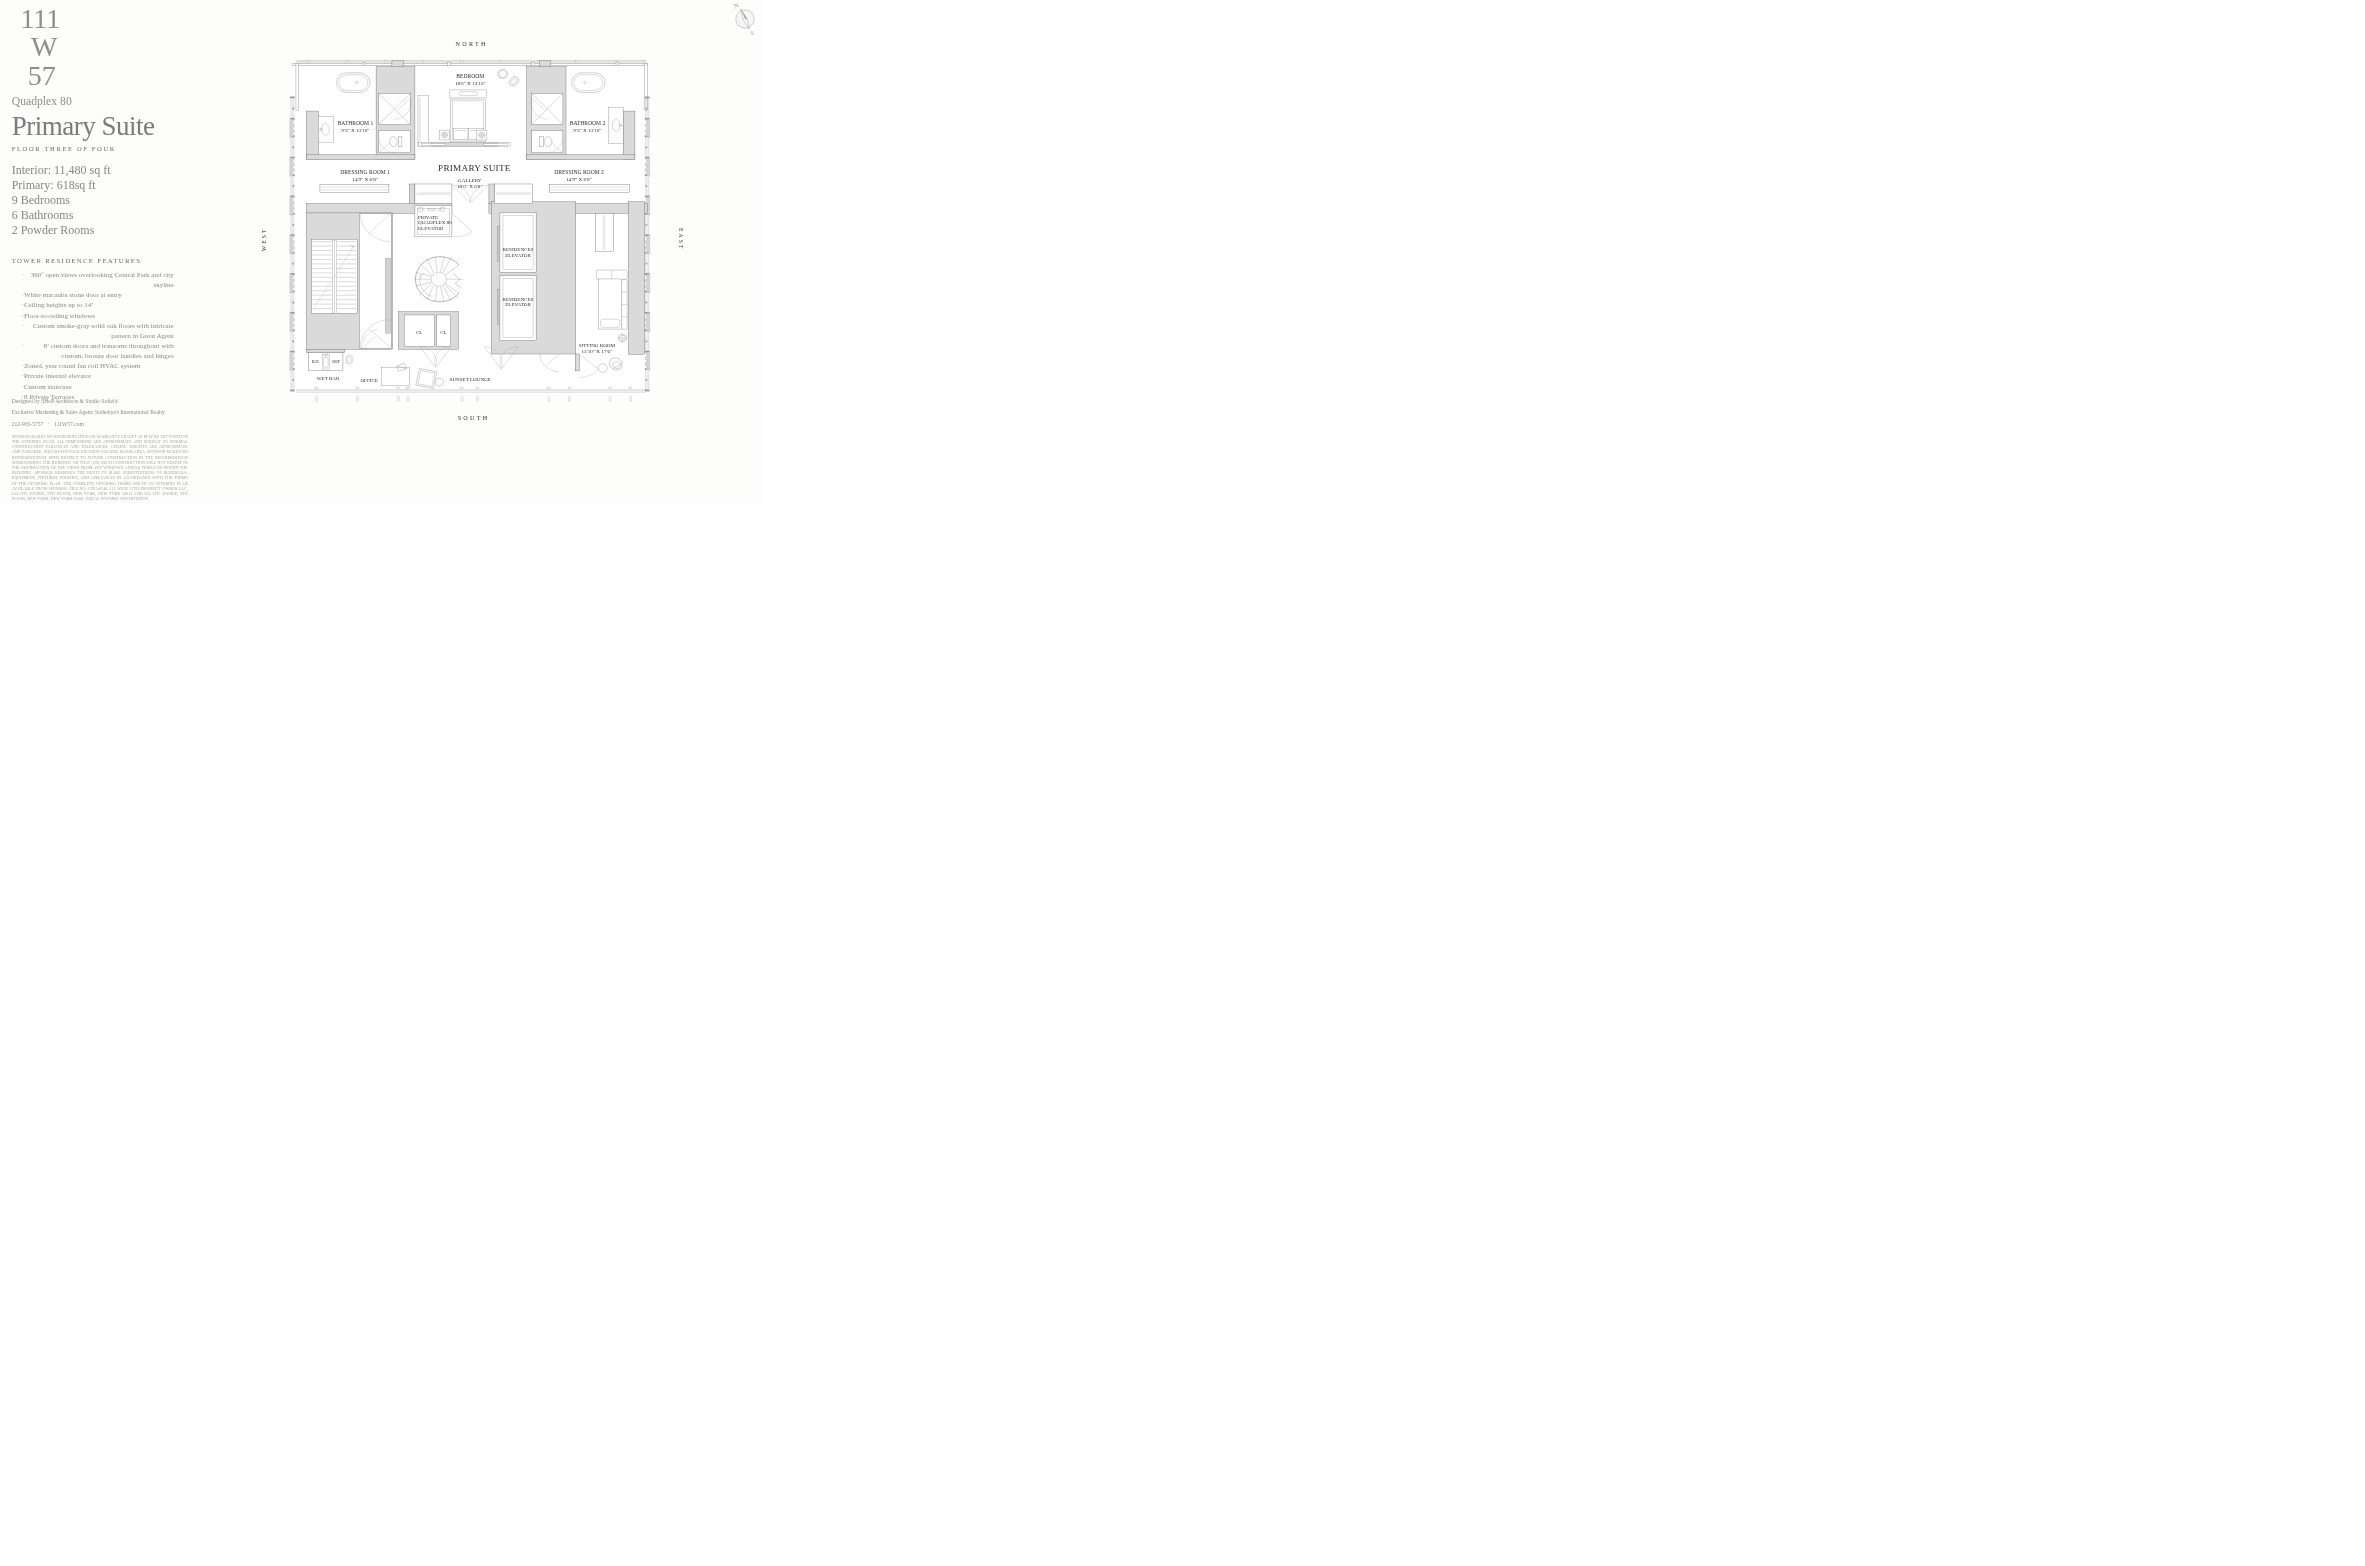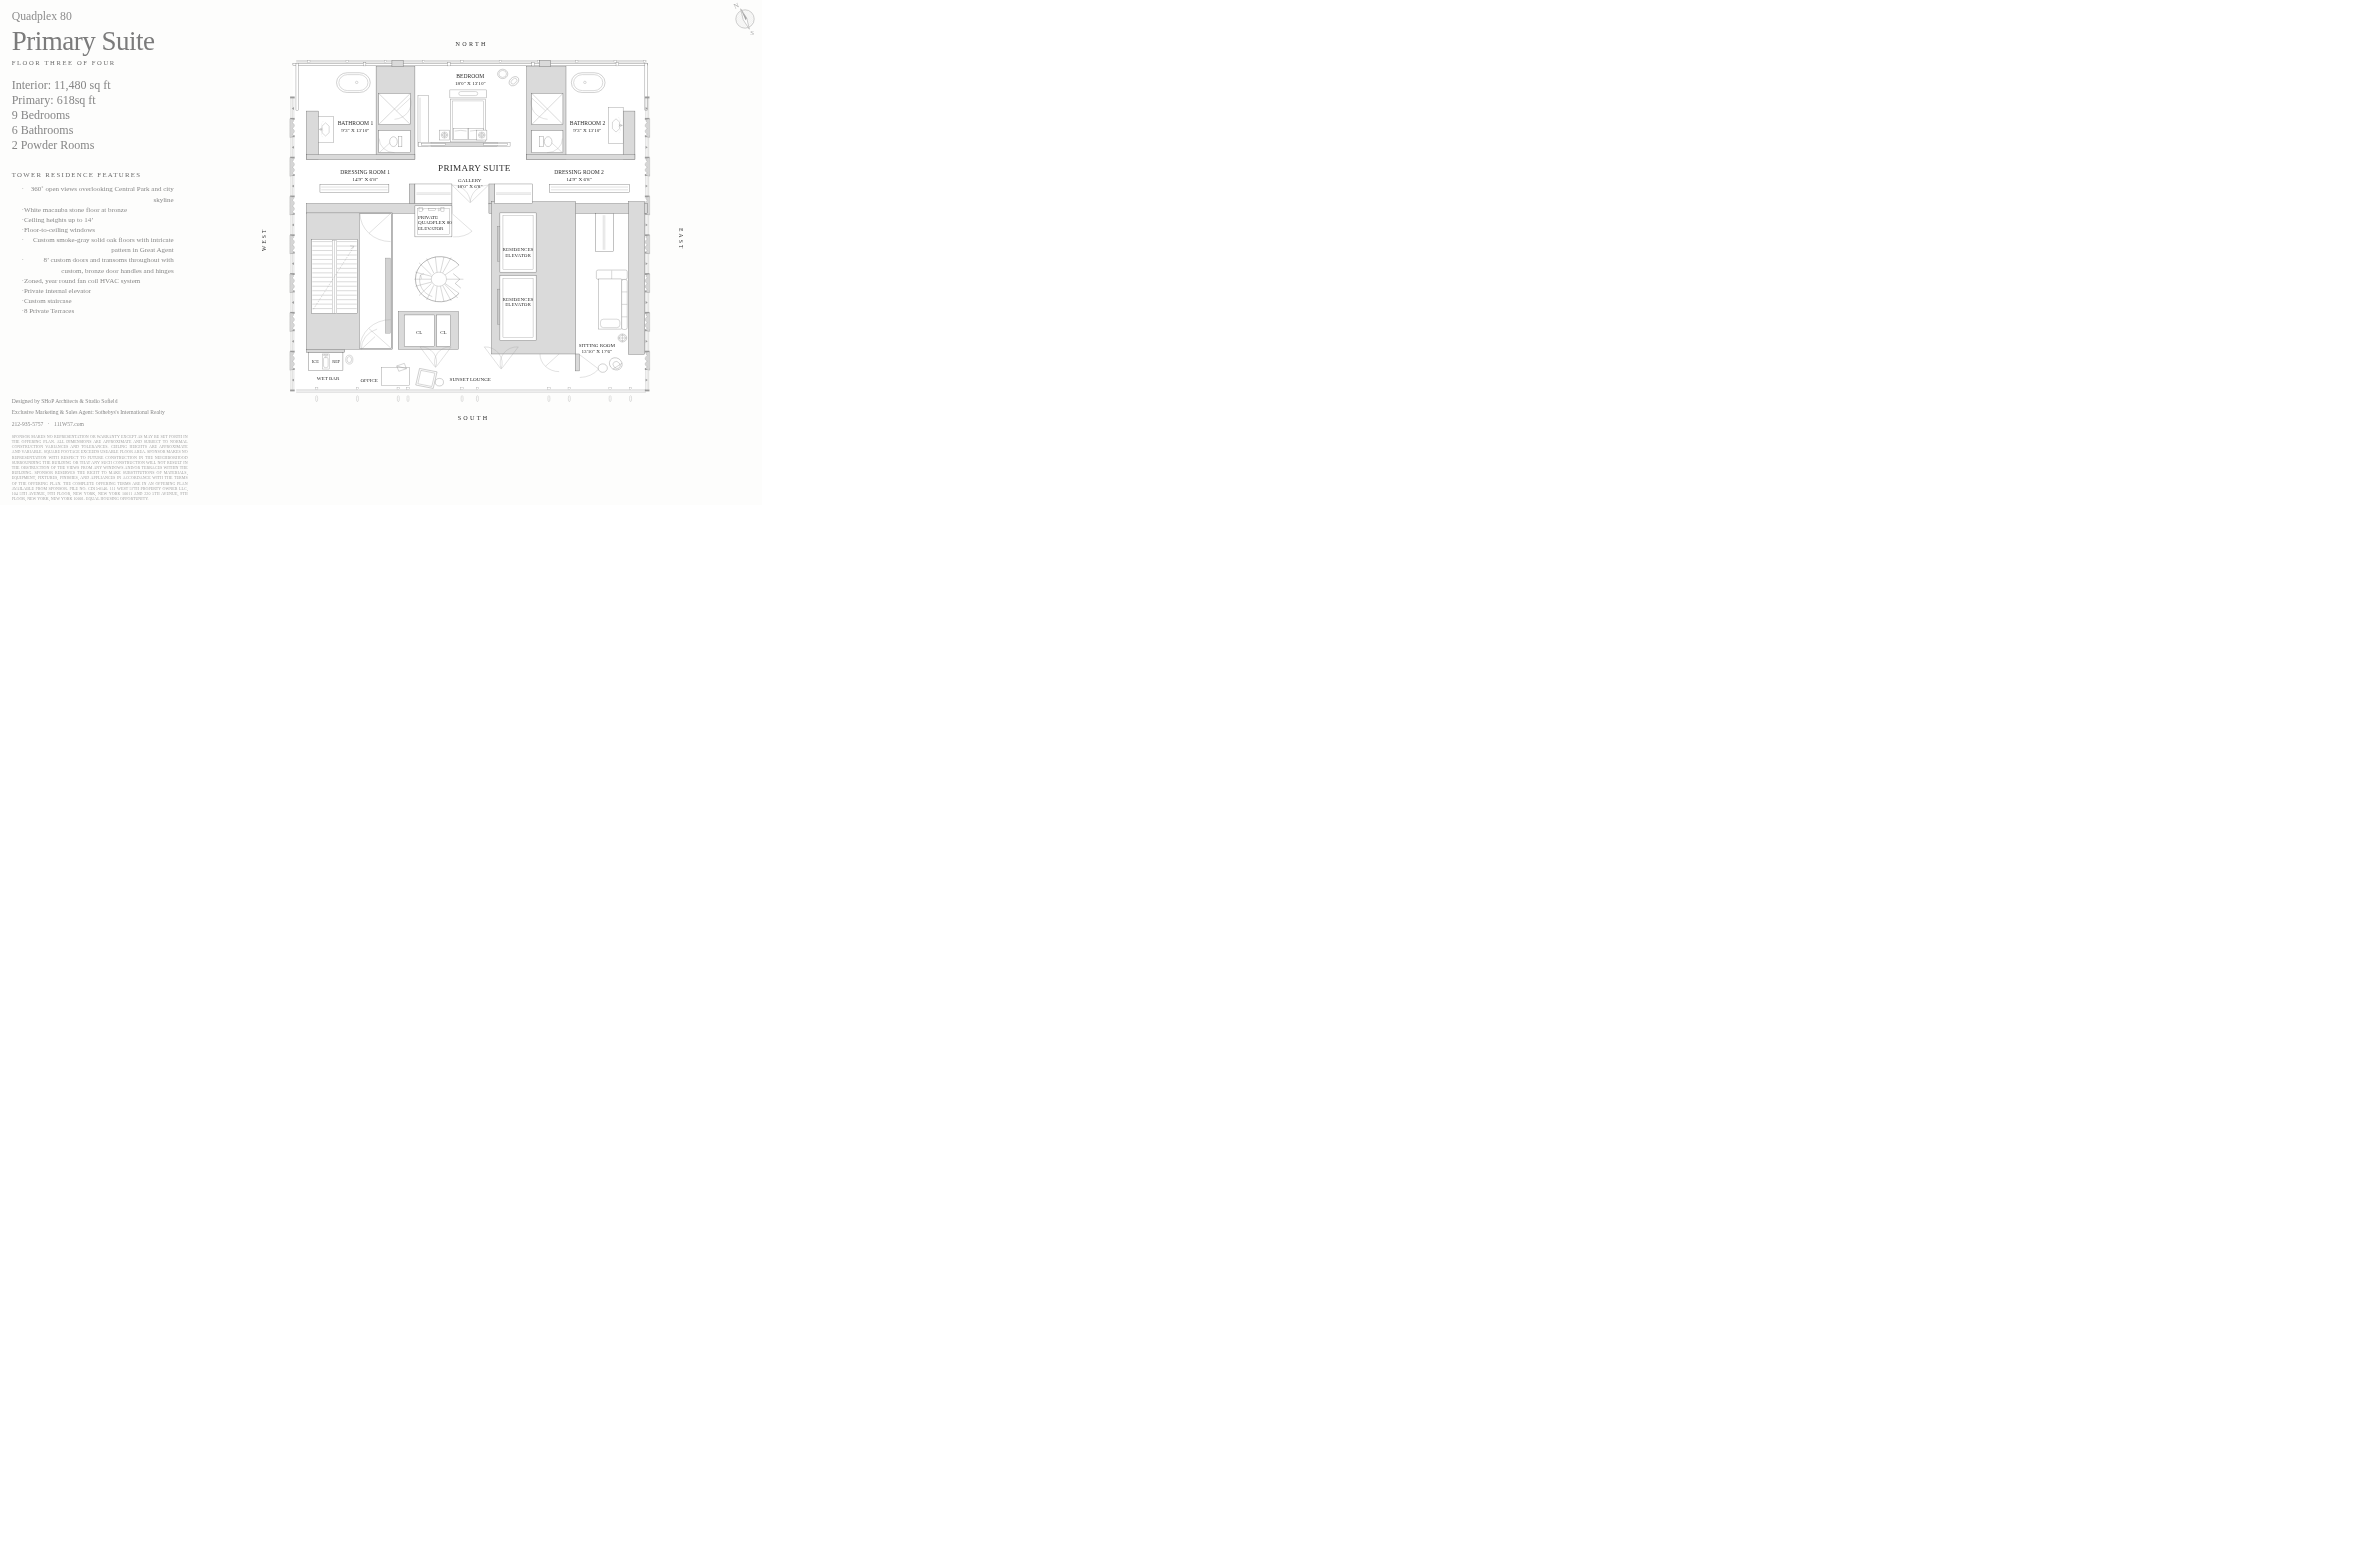--- a/index.html
+++ b/index.html
@@ -45,39 +45,44 @@
   
   #compass{position:absolute;left:730px;top:0px;}
   #compass text{font-family:"Liberation Serif",serif;fill:#ababab;font-size:14px;}
 </style>
 </head>
 <body>
 
 <div id="page">
 
   <div id="sidebar">
+    <div class="bigaddr">
+      <div class="l1">111</div>
+      <div class="l2">W</div>
+      <div class="l3">57</div>
+    </div>
     <div class="unit">Quadplex 80</div>
     <div class="title">Primary Suite</div>
     <div class="floorline">FLOOR THREE OF FOUR</div>
     <div class="stats">
       <div>Interior: 11,480 sq ft</div>
       <div>Primary: 618sq ft</div>
       <div>9 Bedrooms</div>
       <div>6 Bathrooms</div>
       <div>2 Powder Rooms</div>
     </div>
     <div class="feat-head">TOWER RESIDENCE FEATURES</div>
     <ul class="features">
       <li>
           <span class="b">·</span>
           <span>360˚ open views overlooking Central Park and city skyline</span>
         </li>
       <li>
           <span class="b">·</span>
-          <span>White macauba stone floor at bronze</span>
+          <span>White macauba stone door at entry</span>
         </li>
       <li>
           <span class="b">·</span>
           <span>Ceiling heights up to 14’</span>
         </li>
       <li>
           <span class="b">·</span>
           <span>Floor-to-ceiling windows</span>
         </li>
       <li>

